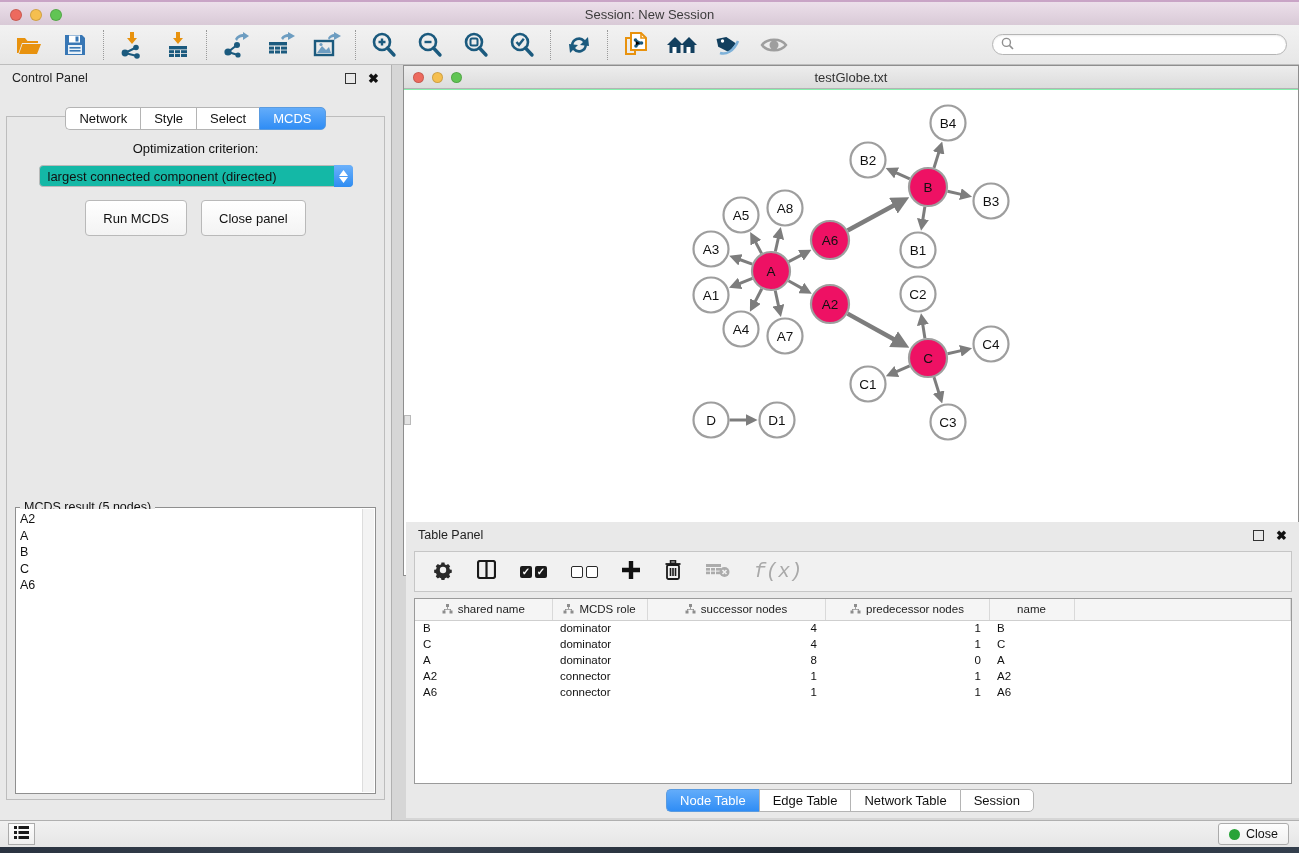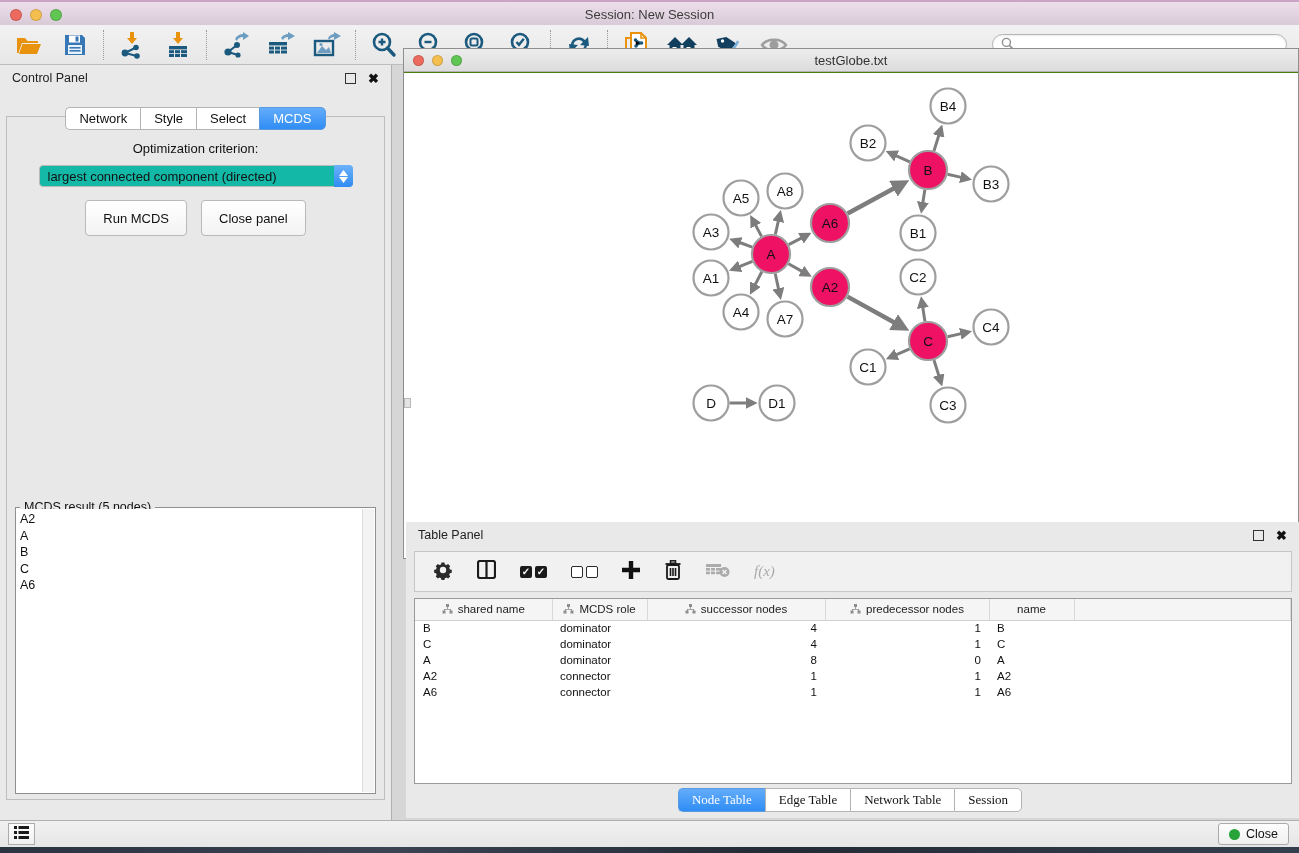--- a/index.html
+++ b/index.html
@@ -61,22 +61,22 @@
     border:1px solid #8f8f8f; background:#fff; }
   .mcds-legend { position:absolute; top:-8px; left:4px; background:#e8e8e8; padding:0 4px;
     font-size:12.5px; color:#111; }
   .mcds-list { position:absolute; inset:1px 13px 1px 1px; background:#fff; overflow:hidden;
     font-size:12.5px; color:#111; padding:2px 0 0 3px; }
   .mcds-list .item { line-height:16.5px; cursor:default; }
   .mcds-scroll { position:absolute; top:1px; bottom:1px; right:1px; width:12px;
     background:#f3f3f3; border-left:1px solid #ddd; }
 
   
-  .net-window { position:absolute; left:403px; top:48px; width:896px; height:511px;
-    border:1px solid #8e8e8e; background:#4d7c0f; }
+  .net-window { position:absolute; left:403px; top:65px; width:896px; height:511px;
+    border:1px solid #8e8e8e; background:#86efac; }
   .inner-titlebar { height:23px; background:linear-gradient(#ededed,#dcdcdc);
     border-bottom:1px solid #b3b3b3; position:relative; display:flex; align-items:center; }
   .inner-titlebar .lights { padding-left:9px; }
   .inner-titlebar .light { width:11px; height:11px; }
   .inner-titlebar .title { flex:1; text-align:center; font-size:13px; color:#333; }
   .net-canvas { position:absolute; top:24px; left:0; right:0; bottom:0; background:#fff; overflow:hidden; }
   .net-canvas svg { display:block; }
   .canvas-grip { position:absolute; left:0; top:349px; width:7px; height:10px;
     background:#e3e3e3; border:1px solid #b9b9b9; }
   .resize-grip { position:absolute; right:2px; bottom:2px; width:13px; height:13px;
@@ -84,34 +84,34 @@
       linear-gradient(135deg, transparent 46%, #aaa 46%, #aaa 54%, transparent 54%),
       linear-gradient(135deg, transparent 66%, #aaa 66%, #aaa 74%, transparent 74%),
       linear-gradient(135deg, transparent 26%, #aaa 26%, #aaa 34%, transparent 34%); }
 
   
   .table-panel { position:absolute; left:406px; top:522px; width:893px; height:296px; background:#e9e9e9; }
   .tp-toolbar { position:absolute; left:8px; right:7px; top:29px; height:41px;
     background:#f1f1f1; border:1px solid #c6c6c6; display:flex; align-items:center; gap:24px; padding-left:18px; }
   .tp-btn { display:flex; align-items:center; justify-content:center; cursor:pointer; }
   .tp-btn.disabled { cursor:default; }
-  .fx { font-family:Liberation Serif, serif; font-style:italic; font-size:15px; color:#a9a9a9; }
+  .fx { font-family:Liberation Mono, monospace; font-style:italic; font-size:20px; color:#a9a9a9; }
   .checkpair { display:flex; gap:3px; }
   .cb { width:12px; height:12px; border-radius:2px; }
   .cb.on { background:#1a1a1a; color:#fff; font-size:10px; line-height:12px; text-align:center; font-weight:bold; }
   .cb.off { border:1.5px solid #2a2a2a; background:#fff; }
   .tp-table { position:absolute; left:8px; right:7px; top:76px; bottom:34px;
     background:#fff; border:1px solid #9a9a9a; overflow:hidden; }
   table.datatable { border-collapse:collapse; width:100%; table-layout:fixed; }
   table.datatable th { height:21px; background:#f5f5f5; border-right:1px solid #d9d9d9;
     border-bottom:1px solid #cfcfcf; font-size:11.5px; font-weight:normal; color:#222; position:relative; }
   table.datatable th .hcell { display:flex; align-items:center; justify-content:center; gap:5px; }
   table.datatable td { height:16px; font-size:11.5px; color:#111; padding:0 8px; white-space:nowrap; }
   td.num { text-align:right; padding-right:15px; }
-  .tp-tabs { position:absolute; left:0; right:5px; bottom:6px; display:flex; justify-content:center;font-family:Liberation Serif, serif; }
+  .tp-tabs { position:absolute; left:0; right:5px; bottom:6px; display:flex; justify-content:center; }
 
   
   .status-bar { position:absolute; left:0; right:0; top:820px; height:27px;
     background:linear-gradient(#f1f1f1,#e6e6e6); border-top:1px solid #b0b0b0;
     display:flex; align-items:center; padding:0 8px; }
   .list-btn { width:27px; height:22px; background:linear-gradient(#fdfdfd,#efefef);
     border:1px solid #ababab; display:flex; align-items:center; justify-content:center; cursor:pointer; }
   .memory-btn { margin-left:auto; height:22px; padding:0 10px; background:linear-gradient(#fdfdfd,#f0f0f0);
     border:1px solid #ababab; border-radius:3px; display:flex; align-items:center; gap:6px;
     font-size:12.5px; color:#111; cursor:pointer; margin-right:2px; }

